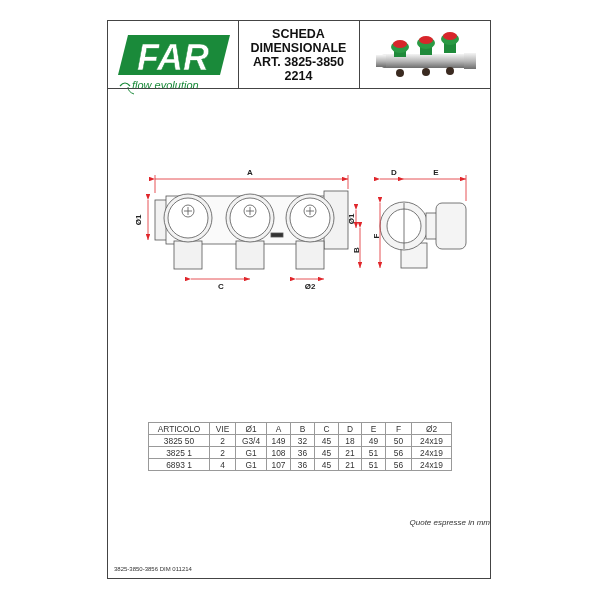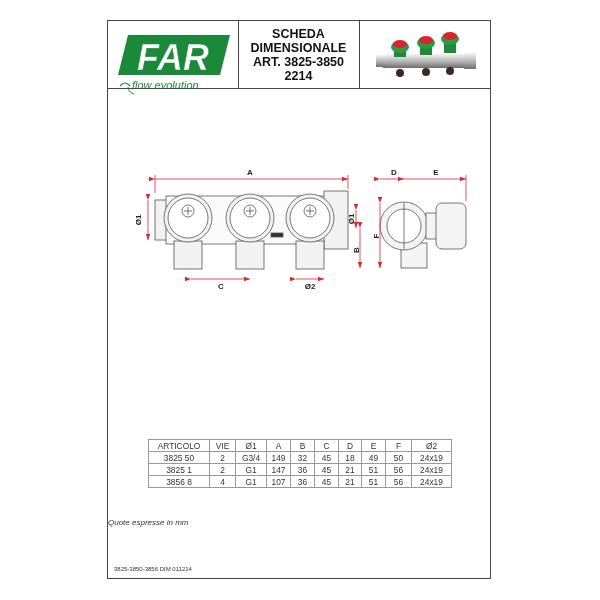--- a/index.html
+++ b/index.html
@@ -4,23 +4,23 @@
 <style>
   html, body { margin:0; padding:0; background:#ffffff; }
   body { width:600px; height:600px; position:relative; overflow:hidden; font-family:"Liberation Sans", sans-serif; color:#222; }
   .sheet { position:absolute; left:107px; top:20px; width:384px; height:559px; border:1px solid #444; box-sizing:border-box; }
   .hdr-line { position:absolute; left:0; top:67px; width:100%; height:1px; background:#444; }
   .vdiv { position:absolute; top:0; height:67px; width:1px; background:#444; }
   .logo { position:absolute; left:0; top:0; width:130px; height:67px;margin-top:8px; }
   .title { position:absolute; left:130px; top:0; width:121px; height:67px; display:flex; flex-direction:column; align-items:center; justify-content:center; font-weight:bold; font-size:12.5px; line-height:14px; color:#111; text-align:center; }
   .photo { position:absolute; left:252px; top:0; width:132px; height:67px; }
   .drawing { position:absolute; left:0; top:140px; width:384px; height:140px; }
-  table.dims { position:absolute; left:40px; top:401px; border-collapse:collapse; font-size:8.4px; color:#333;margin-top:17px; }
+  table.dims { position:absolute; left:40px; top:401px; border-collapse:collapse; font-size:8.4px; color:#333; }
   table.dims th, table.dims td { border:1px solid #999; text-align:center; padding:0; height:11px; font-weight:normal; }
-  .note { position:absolute; left:0; width:100%; top:497px; text-align:left; font-size:8px; font-style:italic; color:#333; }
+  .note { position:absolute; left:0; width:100%; top:497px; text-align:right; font-size:8px; font-style:italic; color:#333; }
   .footer { position:absolute; left:6px; top:545px; font-size:6px; color:#333; }
 </style>
 </head>
 <body>
 
 <div class="sheet">
 
   <div class="logo">
     <svg width="130" height="67" viewBox="0 0 130 67">
       <polygon points="20,6 122,6 112,46 10,46" fill="#1a8a3a"></polygon>
@@ -170,30 +170,30 @@
           <td>45</td>
           <td>18</td>
           <td>49</td>
           <td>50</td>
           <td>24x19</td>
       </tr>
       <tr>
         <td>3825 1</td>
           <td>2</td>
           <td>G1</td>
-          <td>147</td>
+          <td>108</td>
           <td>36</td>
           <td>45</td>
           <td>21</td>
           <td>51</td>
           <td>56</td>
           <td>24x19</td>
       </tr>
       <tr>
-        <td>3856 8</td>
+        <td>6893 1</td>
           <td>4</td>
           <td>G1</td>
           <td>107</td>
           <td>36</td>
           <td>45</td>
           <td>21</td>
           <td>51</td>
           <td>56</td>
           <td>24x19</td>
       </tr>

